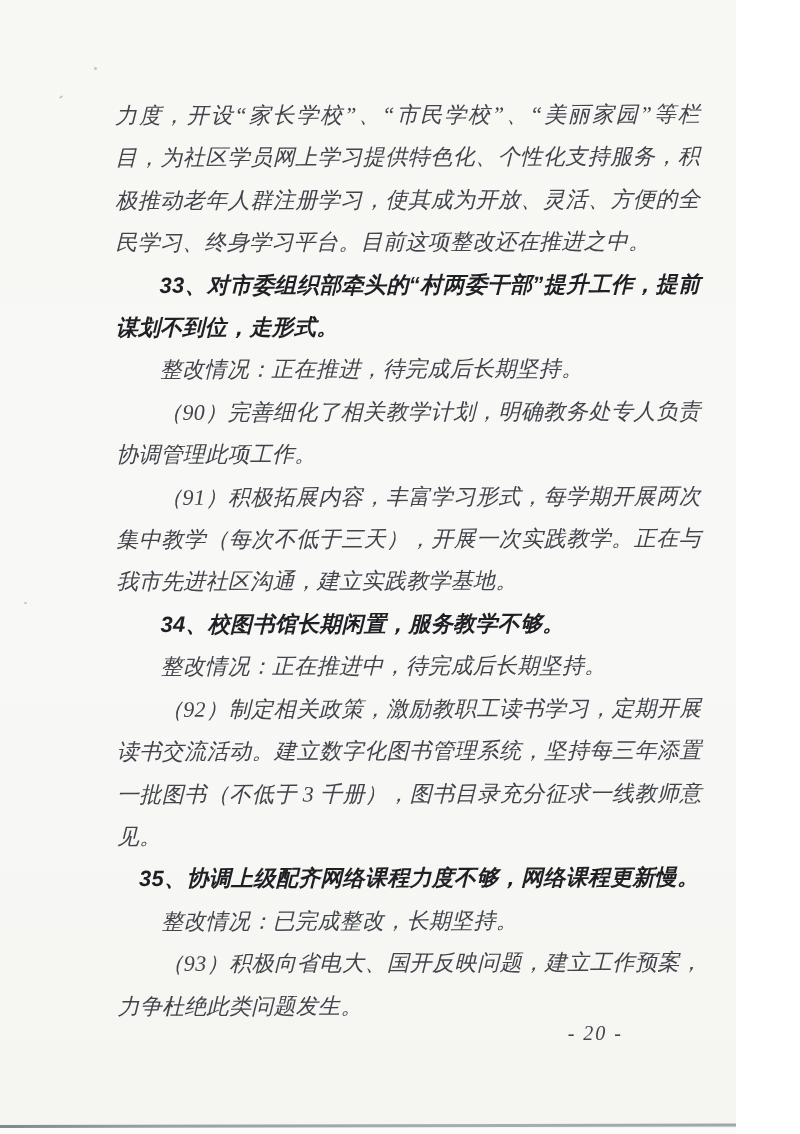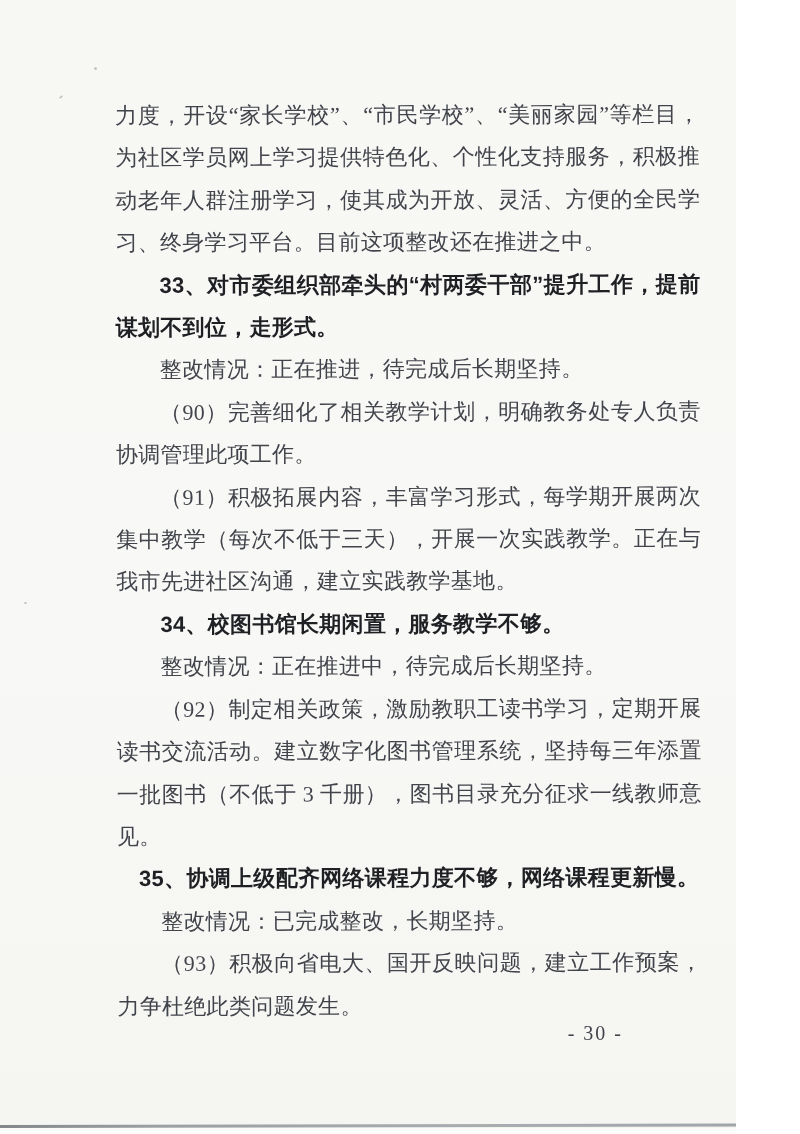--- a/index.html
+++ b/index.html
@@ -10,20 +10,21 @@
     overflow: hidden;
     background: #ffffff;
   }
   .paper {
     position: relative;
     width: 736px;
     height: 1134px;
     overflow: hidden;
     
     background: linear-gradient(180deg, #f7f7f4 0%, #f8f8f6 55%, #f5f5f2 99%, #f3f3f0 100%);
+    font-style: italic;
   }
   .content {
     position: absolute;
     left: 115px;
     top: 95px;
     width: 585px;
     transform: rotate(-0.15deg);
     transform-origin: left top;
   }
   .para {
@@ -92,17 +93,17 @@
       <p class="para body" style="text-indent: 2em; color: rgb(66, 68, 75);">（90）完善细化了相关教学计划，明确教务处专人负责协调管理此项工作。</p>
       <p class="para body" style="text-indent: 2em; color: rgb(66, 68, 75);">（91）积极拓展内容，丰富学习形式，每学期开展两次集中教学（每次不低于三天），开展一次实践教学。正在与我市先进社区沟通，建立实践教学基地。</p>
       <p class="para heading" style="text-indent: 2em; color: rgb(31, 32, 36);">34、校图书馆长期闲置，服务教学不够。</p>
       <p class="para body" style="text-indent: 2em; color: rgb(66, 68, 75);">整改情况：正在推进中，待完成后长期坚持。</p>
       <p class="para body" style="text-indent: 2em; color: rgb(66, 68, 75);">（92）制定相关政策，激励教职工读书学习，定期开展读书交流活动。建立数字化图书管理系统，坚持每三年添置一批图书（不低于 3 千册），图书目录充分征求一线教师意见。</p>
       <p class="para heading" style="text-indent: 1em; color: rgb(31, 32, 36);">35、协调上级配齐网络课程力度不够，网络课程更新慢。</p>
       <p class="para body" style="text-indent: 2em; color: rgb(66, 68, 75);">整改情况：已完成整改，长期坚持。</p>
       <p class="para body" style="text-indent: 2em; color: rgb(66, 68, 75);">（93）积极向省电大、国开反映问题，建立工作预案，力争杜绝此类问题发生。</p>
     </div>
 
-  <div class="page-number" style="color: rgb(66, 68, 75);">- 30 -</div>
+  <div class="page-number" style="color: rgb(66, 68, 75);">- 20 -</div>
 
   <div class="paper-edge"></div>
   <div class="paper-below"></div>
 </div>
 
 </body></html>

